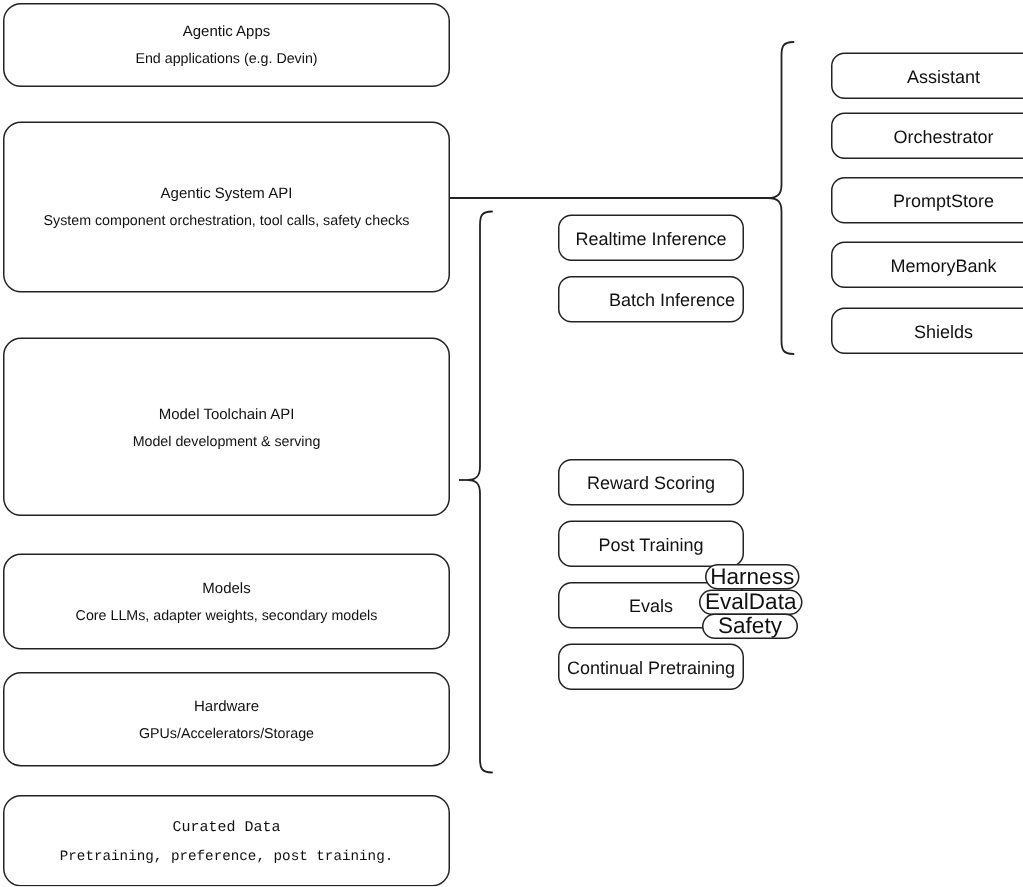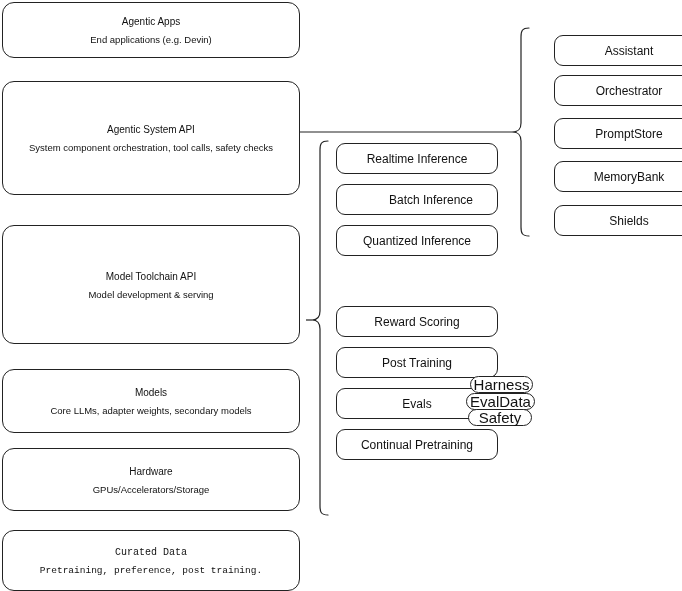--- a/index.html
+++ b/index.html
@@ -44,22 +44,22 @@
     margin-top: 3px;
   }
   .pillbox {
     border-radius: 9px;
     height: 31px;
     font-size: 12px;
     color: #111111;
     margin-left: 24px;
   }
   .mid {
-    left: 312px;
-    width: 162px;
+    left: 348px;
+    width: 124px;
   }
   .right {
     left: 530px;
     width: 150px;
   }
   .tag {
     position: absolute;
     box-sizing: border-box;
     border: 1.2px solid #222222;
     background: #ffffff;
@@ -131,23 +131,20 @@
     <div class="title">Curated Data</div>
     <div class="subtitle">Pretraining, preference, post training.</div>
   </div>
 
   <div class="box pillbox mid" style="top:143px;">
     <span>Realtime Inference</span>
   </div>
   <div class="box pillbox mid" style="top:184px;padding-left:28px;">
     <span>Batch Inference</span>
   </div>
-  <div class="box pillbox mid" style="top:225px;">
-    <span>Quantized Inference</span>
-  </div>
   <div class="box pillbox mid" style="top:306px;">
     <span>Reward Scoring</span>
   </div>
   <div class="box pillbox mid" style="top:347px;">
     <span>Post Training</span>
   </div>
   <div class="box pillbox mid" style="top:388px;">
     <span>Evals</span>
   </div>
   <div class="box pillbox mid" style="top:429px;">

